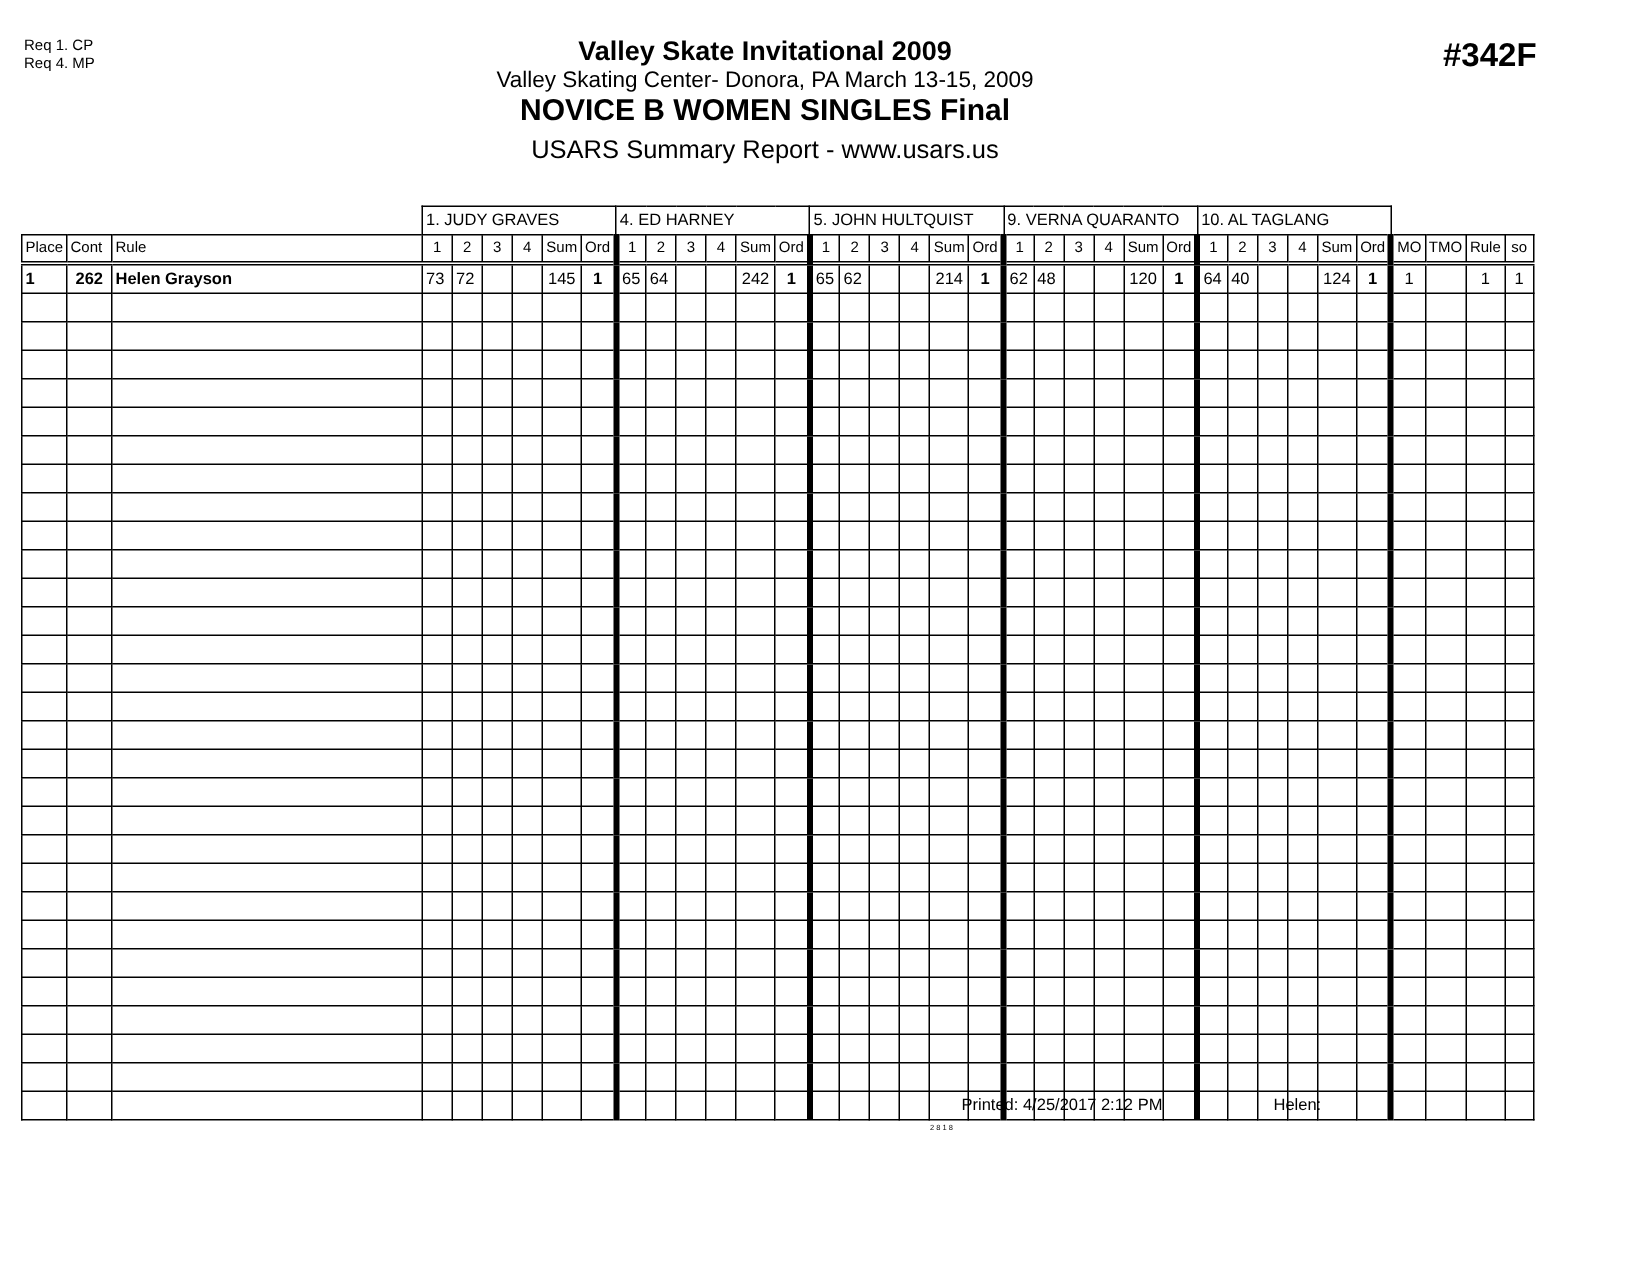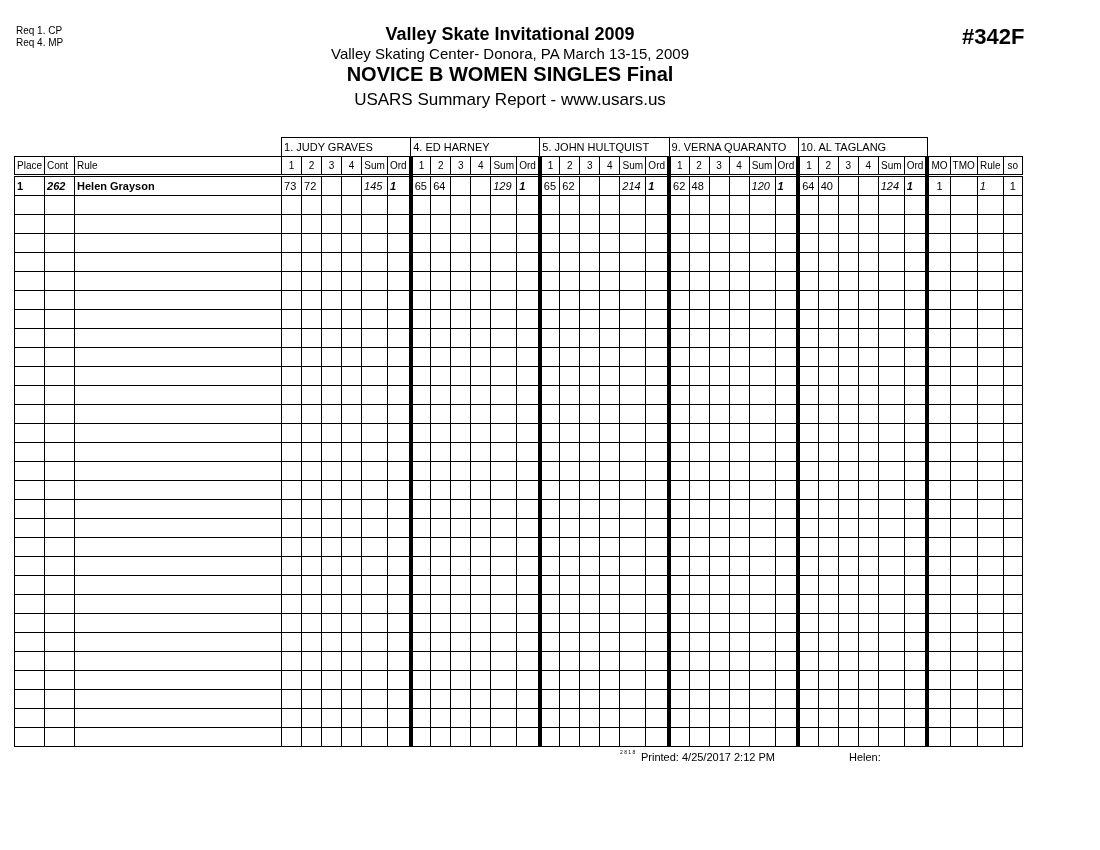--- a/index.html
+++ b/index.html
@@ -11,24 +11,24 @@
   .t3{top:63px;font-size:20px;font-weight:bold;left:-40px;}
   .t4{top:90px;font-size:17px;left:-40px;}
   .num{position:absolute;left:962px;top:24px;font-size:22px;font-weight:bold;}
   table.grid{position:absolute;left:14px;top:137px;border-collapse:collapse;table-layout:fixed;}
   table.grid td{border:1px solid #000;padding:0 2px;height:18px;font-size:11px;overflow:hidden;white-space:nowrap;}
   tr.jh td{height:18px;font-size:11px;border-bottom:1px solid #000;}
   tr.jh td.blank{border:none;}
   tr.ch td{font-size:10px;height:17px;text-align:center;border-bottom:3px double #000;}
   tr.ch td.l{text-align:left;}
   td.ord{border-right:4px solid #000 !important;}
-  td.r{text-align:left;font-style:italic;}
+  td.r{text-align:center;}
   td.c{text-align:center;}
   td.b{font-weight:bold;}
-  .foot{position:absolute;top:751px;font-size:11px;}
+  .foot{position:absolute;top:731px;font-size:11px;}
   .tiny{position:absolute;left:620px;top:749px;font-size:5px;}
 </style>
 </head>
 <body>
 
 <div class="req" style="top:25px">Req  1.  CP</div>
 <div class="req" style="top:37px">Req  4.  MP</div>
 <div class="hdr t1">Valley Skate Invitational 2009</div>
 <div class="hdr t2">Valley Skating Center- Donora, PA  March 13-15, 2009</div>
 <div class="hdr t3">NOVICE B WOMEN SINGLES Final</div>
@@ -131,21 +131,21 @@
         <td>73</td>
         <td>72</td>
         <td></td>
         <td></td>
         <td class="r">145</td>
         <td class="ord r b">1</td>
         <td>65</td>
         <td>64</td>
         <td></td>
         <td></td>
-        <td class="r">129</td>
+        <td class="r">242</td>
         <td class="ord r b">1</td>
         <td>65</td>
         <td>62</td>
         <td></td>
         <td></td>
         <td class="r">214</td>
         <td class="ord r b">1</td>
         <td>62</td>
         <td>48</td>
         <td></td>

